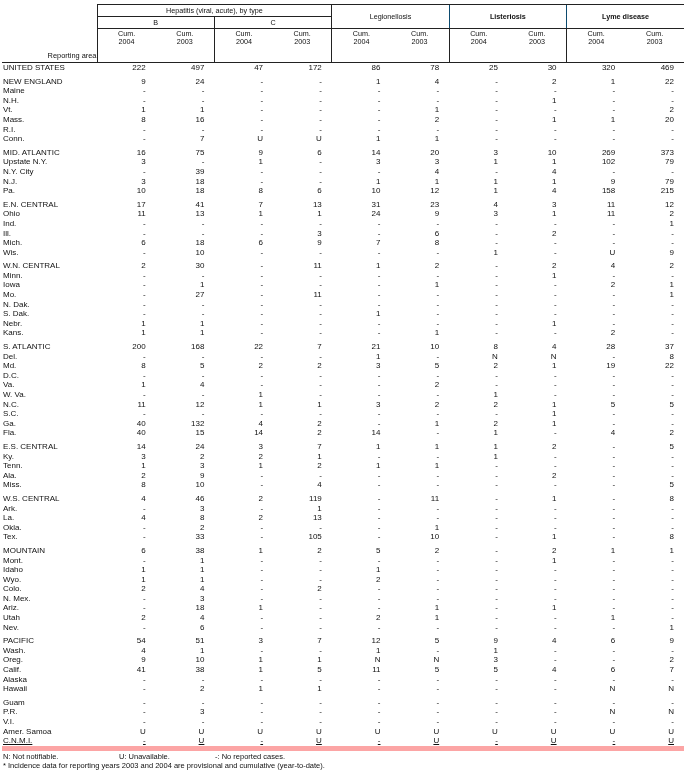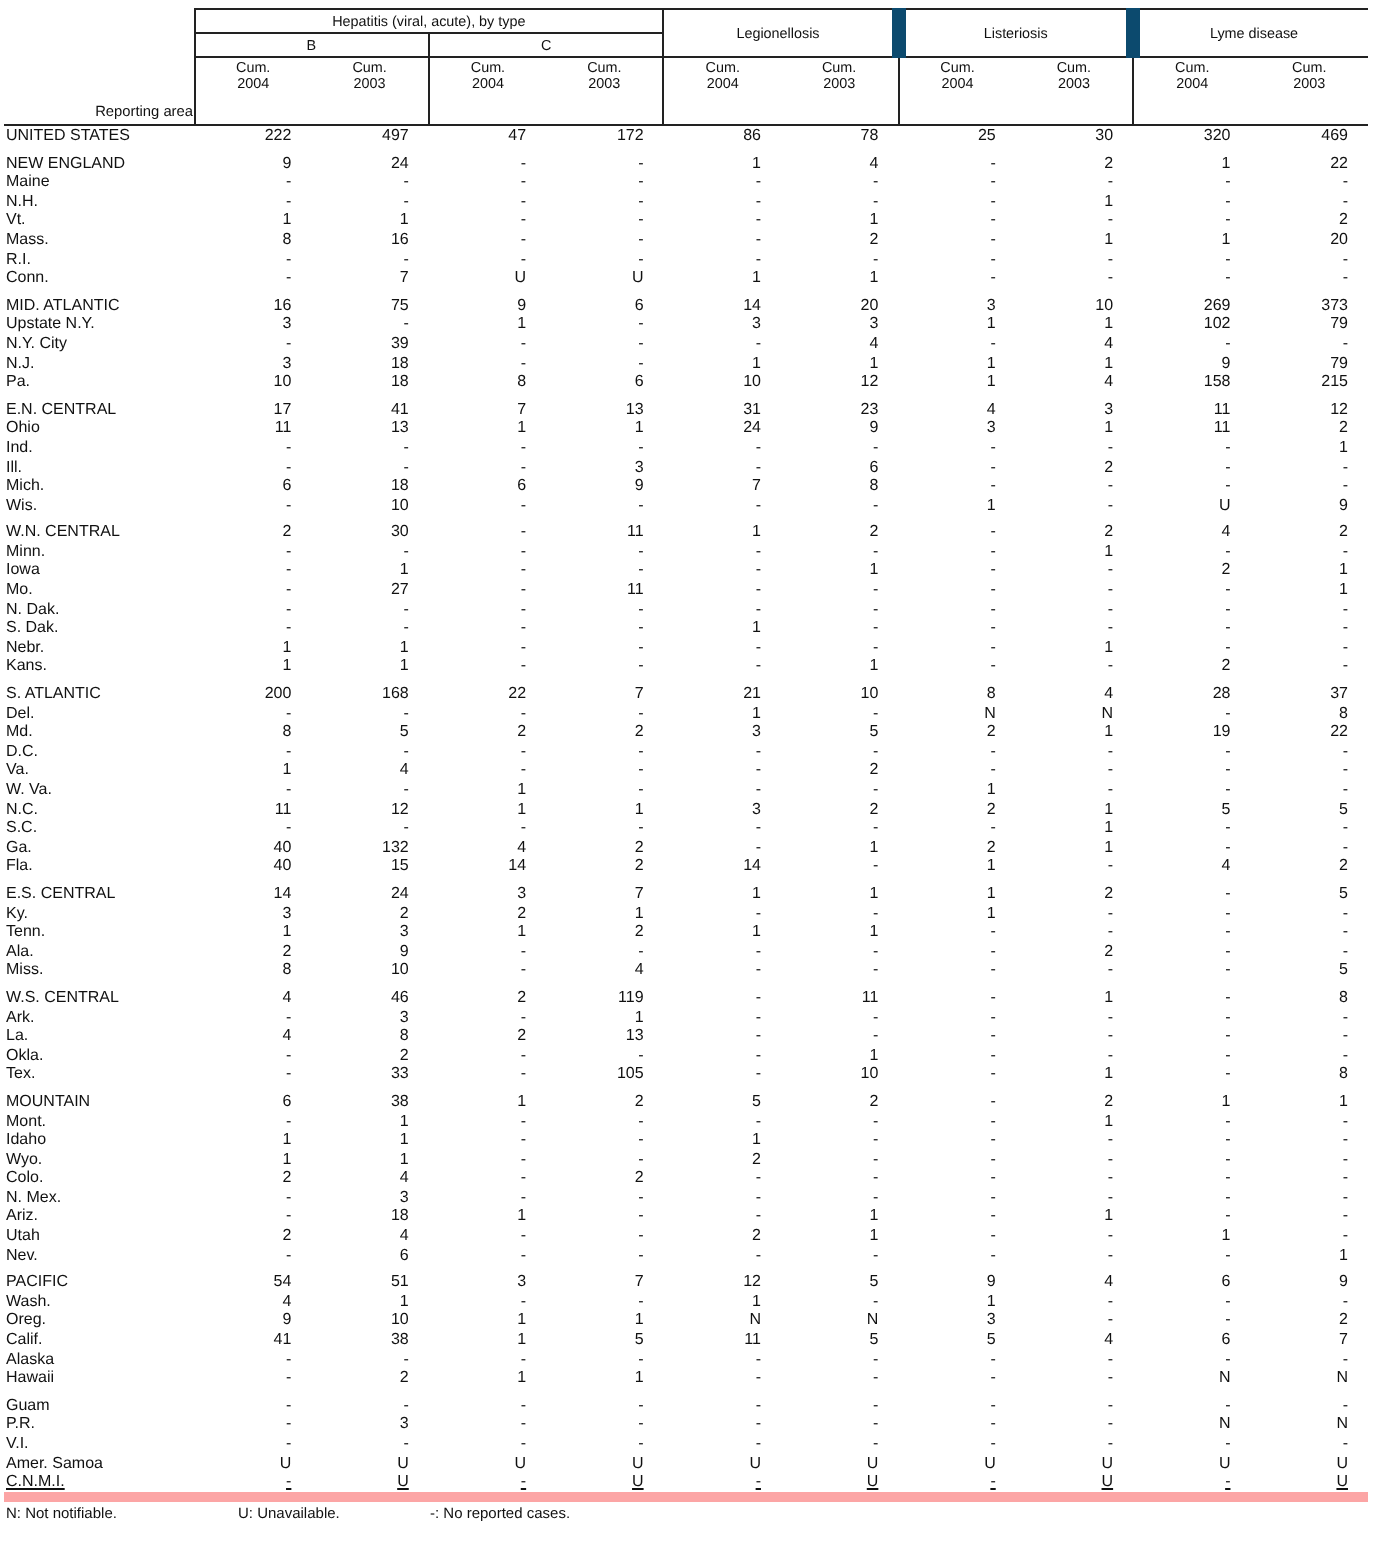--- a/index.html
+++ b/index.html
@@ -18,21 +18,21 @@
   table { border-collapse:collapse; table-layout:fixed; width:682px; }
   col.c-area { width:95px; }
   col.c-data { width:58.7px; }
 
   th { font-weight:normal; }
   thead th { font-size:7.2px; text-align:center; vertical-align:bottom; color:#111; padding:1px 0; }
   th.area-h { text-align:right; vertical-align:bottom; padding-left:1px; padding-bottom:2px; border-bottom:1px solid #222; font-size:7.4px; }
   th.grp { border-top:1px solid #222; }
   th.hep { border-left:1px solid #222; border-right:1px solid #222; border-bottom:1px solid #222; }
   th.dis { border-bottom:1px solid #222; vertical-align:middle; }
-  th.vl  { border-left:7px solid #0c4a6e; }
+  th.vl  { border-left:1px solid #0c4a6e;font-weight:bold; }
   th.sub { border-bottom:1px solid #222; }
   th.sub-b { border-left:1px solid #222; }
   th.sub-c { border-left:1px solid #222; border-right:1px solid #222; }
   th.cum { border-bottom:1px solid #222; padding-bottom:16px; }
   th.cum div { line-height:8px; }
   th.cum.vline { border-left:1px solid #222; }
 
   tbody td { font-size:8px; line-height:9.6px; color:#111; vertical-align:bottom; }
   td.area { text-align:left; padding-left:1px; white-space:nowrap; }
   td.num  { text-align:right; padding-right:10px; white-space:nowrap; }
@@ -1021,15 +1021,16 @@
           <td class="num">-</td>
           <td class="num">U</td>
         </tr>
       </tbody>
   </table>
 
   <div class="footnotes">
     <div>
       <span class="fn-item1">N: Not notifiable.</span><span class="fn-item2">U: Unavailable.</span><span>-: No reported cases.</span>
     </div>
+    <div>* Incidence data for reporting years 2003 and 2004 are provisional and cumulative (year-to-date).</div>
   </div>
 
 </div>
 
 </body></html>

